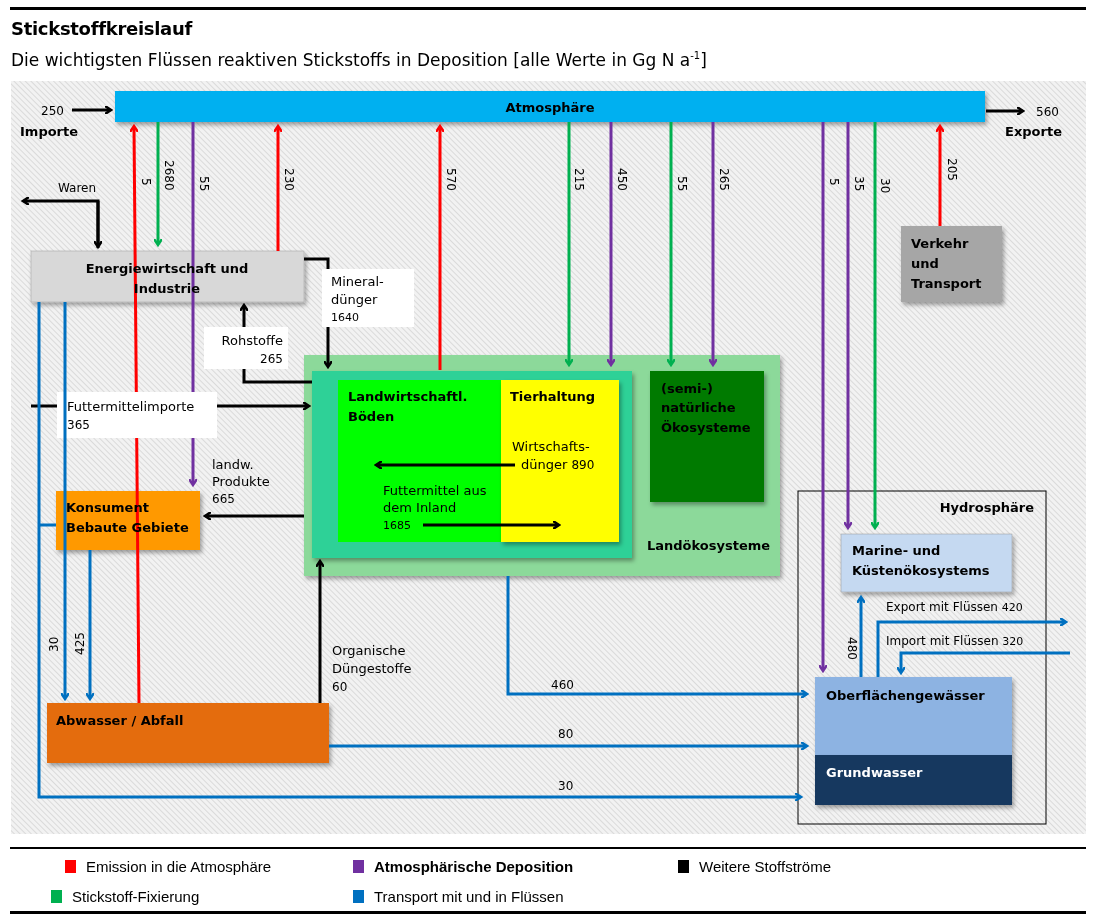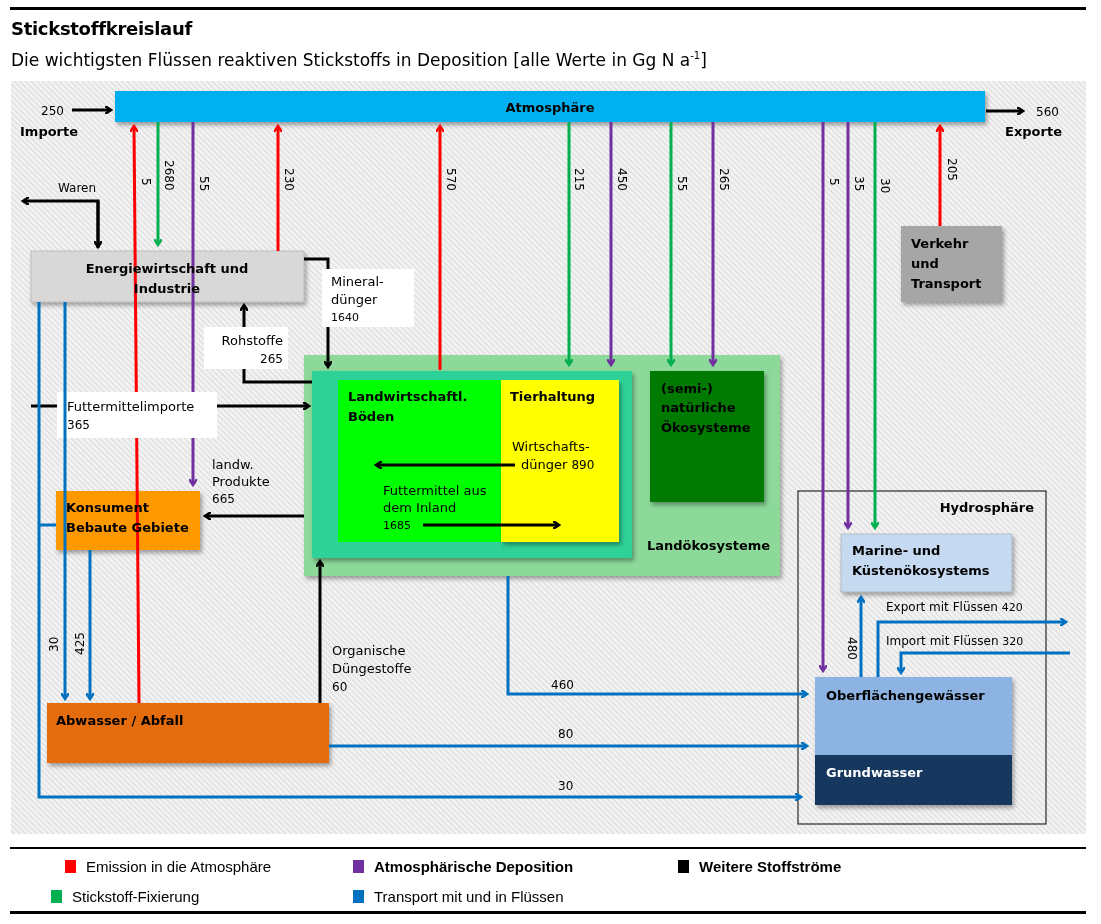--- a/index.html
+++ b/index.html
@@ -188,21 +188,21 @@
 
 <div class="legend-top"></div>
 <div class="legend-item" style="left:51px; top:858px;margin-left:14px;">
     <span class="legend-swatch" style="background:#ff0000"></span>
     <span>Emission in die Atmosphäre</span>
   </div>
 <div class="legend-item" style="left:353px; top:858px;font-weight:bold;">
     <span class="legend-swatch" style="background:#7030a0"></span>
     <span>Atmosphärische Deposition</span>
   </div>
-<div class="legend-item" style="left:678px; top:858px;font-weight:bold;">
+<div class="legend-item" style="left:678px; top:858px;">
     <span class="legend-swatch" style="background:#000000"></span>
     <span>Weitere Stoffströme</span>
   </div>
 <div class="legend-item" style="left:51px; top:888px;">
     <span class="legend-swatch" style="background:#00b050"></span>
     <span>Stickstoff-Fixierung</span>
   </div>
 <div class="legend-item" style="left:353px; top:888px;">
     <span class="legend-swatch" style="background:#0070c0"></span>
     <span>Transport mit und in Flüssen</span>

